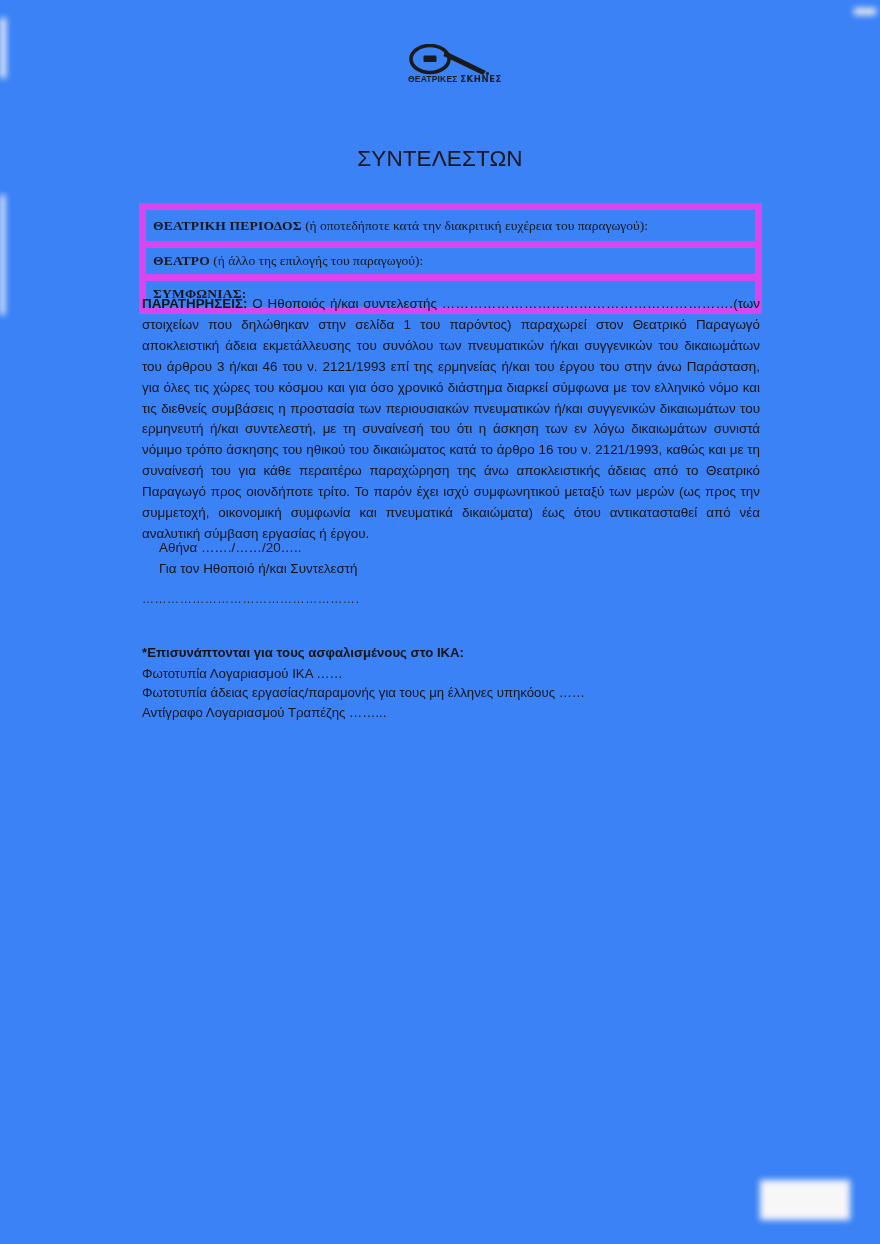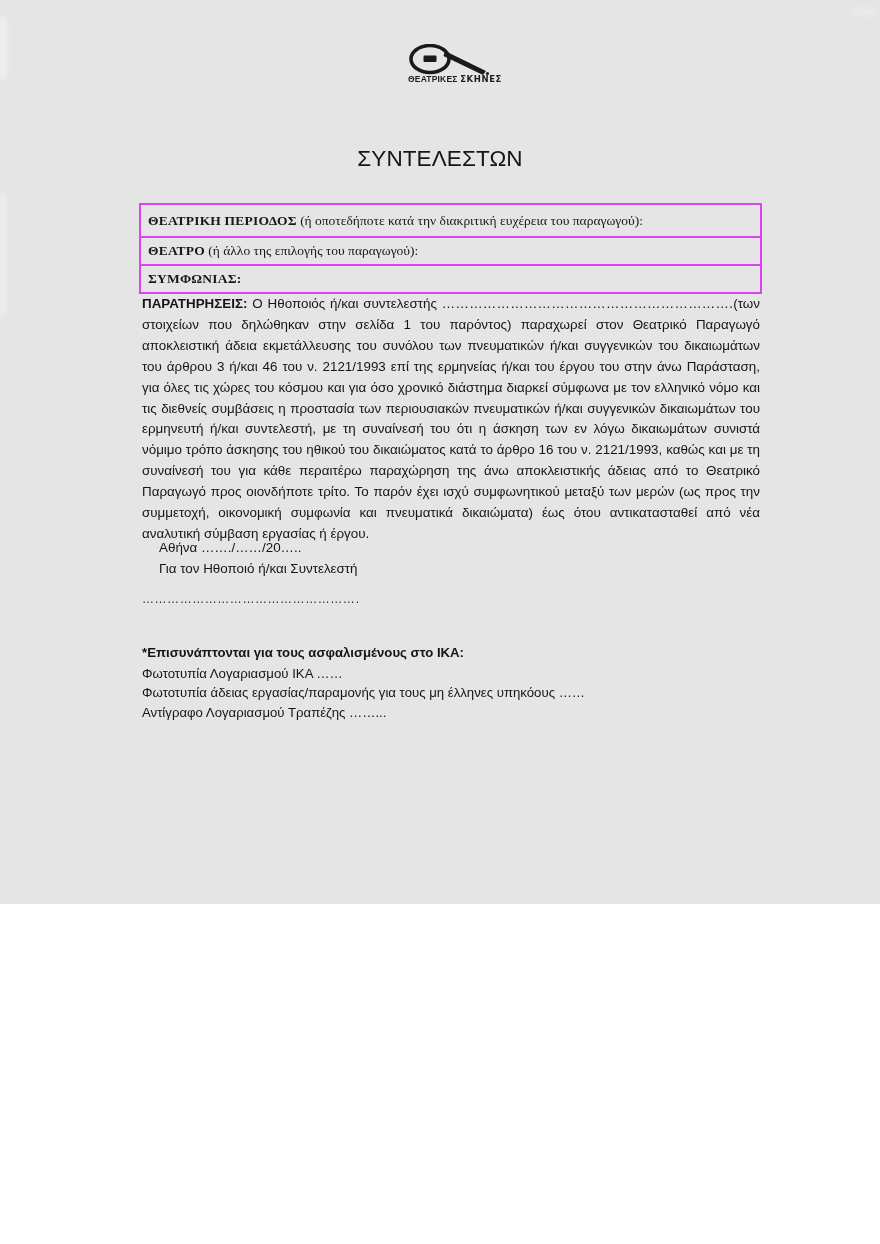--- a/index.html
+++ b/index.html
@@ -3,22 +3,22 @@
 <meta charset="utf-8">
 <style>
   html, body {
     margin: 0;
     padding: 0;
     background: #ffffff;
   }
   .page {
     position: relative;
     width: 880px;
-    height: 904px;
-    background: #e5e5e5;
+    height: 1244px;
+    background: #3b82f6;
     overflow: hidden;
     font-family: "Liberation Sans", sans-serif;
     color: #141414;
   }
 
   
   .scan-artifact {
     position: absolute;
     background: #f4f4f6;
     filter: blur(3px);
@@ -72,21 +72,21 @@
   
   .info-table {
     position: absolute;
     left: 139px;
     top: 203px;
     width: 623px;
     border-collapse: collapse;
     font-family: "Liberation Serif", serif;
   }
   .info-table td {
-    border: 2px solid #d946ef;
+    border: 7px solid #d946ef;
     padding: 5px 0 5px 7px;
     font-size: 13.5px;
     line-height: 16px;
     vertical-align: middle;
     color: #171717;
   }
   .info-table tr:nth-child(1) td { height: 21px; }
   .info-table tr:nth-child(2) td { height: 13px; }
   .info-table tr:nth-child(3) td { height: 13px; }
   .row-label { font-weight: bold; letter-spacing: 0.2px; }

